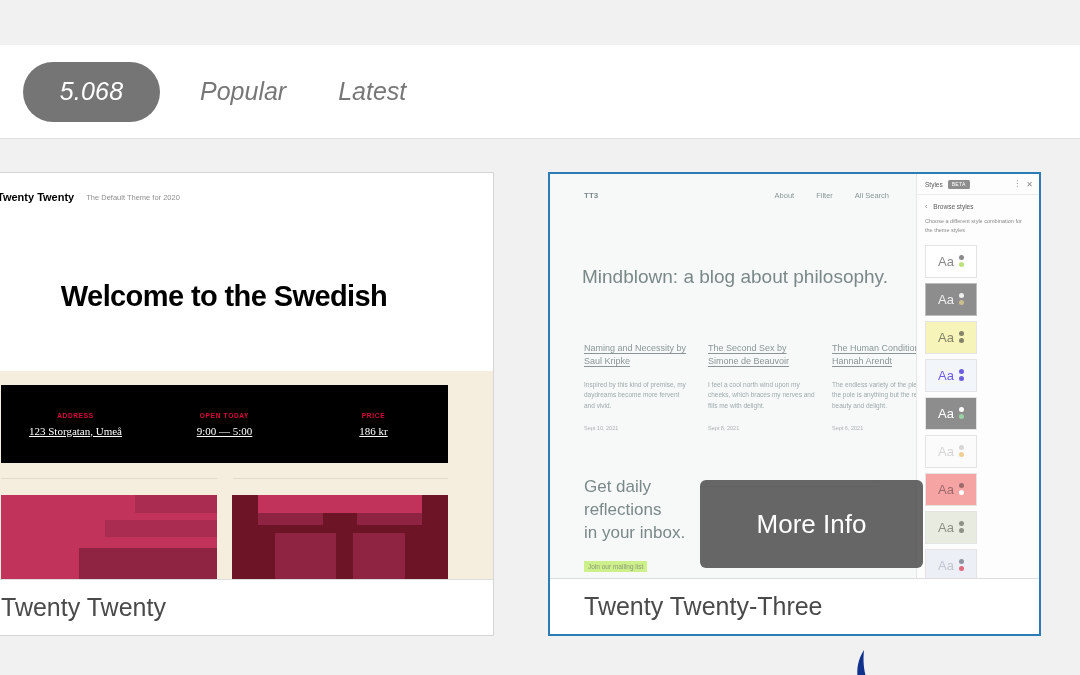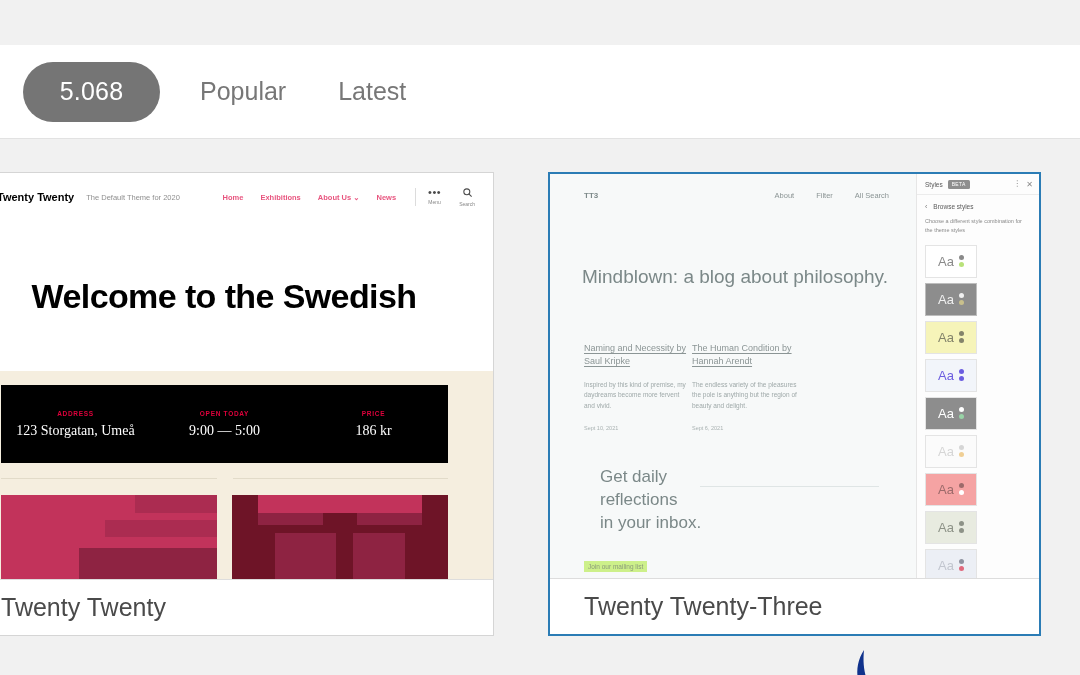--- a/index.html
+++ b/index.html
@@ -16,21 +16,21 @@
     width: 1080px; height: 45px;
     background: #f1f1f1;
   }
 
   
   .navbar {
     position: absolute; left: 0; top: 45px;
     width: 1080px; height: 94px;
     background: #ffffff;
     border-bottom: 1px solid #e2e2e2;
-    display: flex; align-items: center;
+    display: flex; align-items: center; font-style: italic;
   }
   .version-pill {
     margin-left: 23px;
     width: 137px; height: 60px;
     border-radius: 30px;
     background: #757575;
     color: #ffffff;
     font-size: 25px;
     display: flex; align-items: center; justify-content: center;
     letter-spacing: .2px;
@@ -117,40 +117,41 @@
   .tt-icon-label { font-size: 5px; color: #888; margin-top: 3px; }
   .mag { width: 11px; height: 11px; display: block; }
 
   .tt-hero {
     position: absolute; left: 0; top: 48px; right: 0; height: 150px;
     background: #ffffff;
     display: flex; flex-direction: column;
     align-items: center; justify-content: center;
   }
   .tt-hero h1 {
-    font-size: 34px; line-height: 1.18; color: #000;
+    font-size: 29px; line-height: 1.18; color: #000;
     text-align: center; font-weight: bold; letter-spacing: -.6px;
   }
   .tt-cream {
     position: absolute; left: 0; top: 198px; right: 0; bottom: 0;
     background: #f5eedf;
   }
   .tt-infobar {
     position: absolute; left: 46px; right: 45px; top: 14px;
     height: 78px; background: #000000;
     display: flex; align-items: center;
   }
   .tt-info-col { flex: 1; text-align: center; }
   .tt-info-label {
     font-size: 6.5px; font-weight: bold; color: #e0003c;
     letter-spacing: .7px; margin-bottom: 6px;
   }
   .tt-info-val {
-    font-size: 14px; color: #ffffff;
+    font-size: 11px; color: #ffffff;
     font-family: "Liberation Serif", serif;
+    text-decoration: underline;
   }
   .tt-divider {
     position: absolute; left: 46px; right: 45px; top: 107px;
     height: 1px; background: #e2dbc9;
   }
   .tt-divider::after {
     content: "";
     position: absolute; left: 50%; top: -4px; width: 16px; height: 8px;
     background: #f5eedf; transform: translateX(-50%);
   }
@@ -174,34 +175,34 @@
   }
   .t3-logo { margin-left: 34px; font-size: 8px; color: #7e8a8a; font-weight: bold; }
   .t3-nav { margin-left: auto; margin-right: 150px; display: flex; gap: 22px; }
   .t3-nav-item { font-size: 7.5px; color: #8b9595; white-space: nowrap; }
   .t3-title {
     position: absolute; left: 32px; top: 92px;
     font-size: 19px; color: #7b8888; white-space: nowrap;
   }
   .t3-posts {
     position: absolute; left: 34px; top: 168px;
-    width: 360px; display: flex; 
+    width: 360px; display: flex; gap: 16px;
   }
   .t3-post { width: 108px; }
   .t3-post-title {
     font-size: 9px; line-height: 1.45; color: #8b9595;
     text-decoration: underline; text-underline-offset: 2px;
   }
   .t3-post-body {
     font-size: 6.5px; line-height: 1.6; color: #9fa9a9; margin-top: 12px;
   }
   .t3-post-date { font-size: 5.5px; color: #a9b2b2; margin-top: 14px; }
   .t3-cta {
-    position: absolute; left: 34px; top: 292px;
-    font-size: 17px; line-height: 1.35; color: #7b8888; margin-left: 16px;
+    position: absolute; left: 34px; top: 302px;
+    font-size: 17px; line-height: 1.35; color: #7b8888;
   }
   .t3-cta-rule {
     position: absolute; left: 150px; top: 312px; right: 160px;
     height: 1px; background: #dfe5e5;
   }
   .t3-mail {
     position: absolute; left: 34px; top: 387px;
     background: #cdf08a; color: #8a9a7a;
     font-size: 6.5px; padding: 2px 4px;
   }
@@ -282,40 +283,20 @@
 </div>
 
 <div class="stage">
 
   <div class="theme-card card-left">
     <div class="screenshot">
 
       <div class="tt-head">
         <div class="tt-logo">Twenty Twenty</div>
         <div class="tt-tag">The Default Theme for 2020</div>
-        <div class="tt-nav">
-          <div class="tt-nav-item">Home</div>
-          <div class="tt-nav-item">Exhibitions</div>
-          <div class="tt-nav-item">About Us ⌄</div>
-          <div class="tt-nav-item">News</div>
-          <div class="tt-sep"></div>
-          <div class="tt-icon-btn">
-            <span class="tt-dots">•••</span>
-            <span class="tt-icon-label">Menu</span>
-          </div>
-          <div class="tt-icon-btn">
-            <span>
-              <svg class="mag" viewBox="0 0 24 24" fill="none" stroke="#4a4a4a" stroke-width="2.4">
-                <circle cx="10.5" cy="10.5" r="6.5"></circle>
-                  <line x1="15.5" y1="15.5" x2="21" y2="21"></line>
-              </svg>
-            </span>
-            <span class="tt-icon-label">Search</span>
-          </div>
-        </div>
       </div>
 
       <div class="tt-hero">
         <h1>
           <span>Welcome to the Swedish</span><br>
         </h1>
       </div>
 
       <div class="tt-cream">
         <div class="tt-infobar">
@@ -368,20 +349,25 @@
           </div>
         </div>
 
         <div class="t3-title">Mindblown: a blog about philosophy.</div>
 
         <div class="t3-posts">
           <div class="t3-post">
             <div class="t3-post-title">Naming and Necessity by Saul Kripke</div>
             <div class="t3-post-body">Inspired by this kind of premise, my daydreams become more fervent and vivid.</div>
             <div class="t3-post-date">Sept 10, 2021</div>
+          </div>
+          <div class="t3-post">
+            <div class="t3-post-title">The Second Sex by Simone de Beauvoir</div>
+            <div class="t3-post-body">I feel a cool north wind upon my cheeks, which braces my nerves and fills me with delight.</div>
+            <div class="t3-post-date">Sept 8, 2021</div>
           </div>
           <div class="t3-post">
             <div class="t3-post-title">The Human Condition by Hannah Arendt</div>
             <div class="t3-post-body">The endless variety of the pleasures the pole is anything but the region of beauty and delight.</div>
             <div class="t3-post-date">Sept 6, 2021</div>
           </div>
         </div>
 
         <div class="t3-cta">
           <span>Get daily</span><br>
@@ -473,20 +459,23 @@
         </div>
 
       </div>
     </div>
 
     <div class="card-footer">
       <div class="theme-name">Twenty Twenty-Three</div>
     </div>
   </div>
 
+  <div class="more-info">
+    <span>More Info</span>
+  </div>
 
   <span class="arrow-svg">
     <svg viewBox="0 0 78 80" width="78" height="80">
       <path d="M14 2 C12 22, 16 40, 34 54 L46 40 L56 74 L16 70 L26 60 C6 44, 2 20, 14 2 Z" fill="#10328c"></path>
     </svg>
   </span>
 
 </div>
 
 </body></html>

